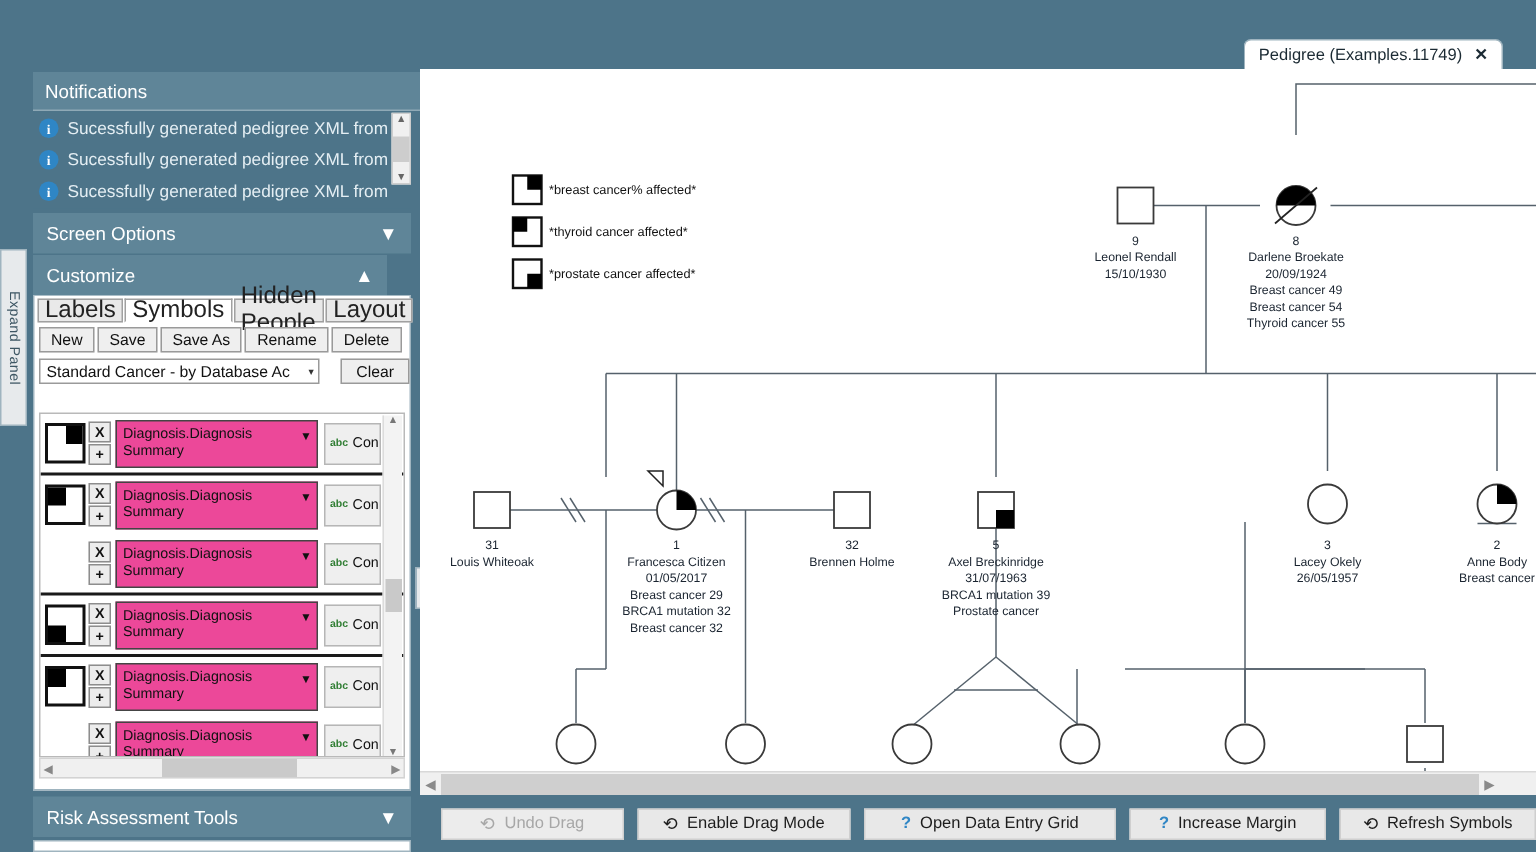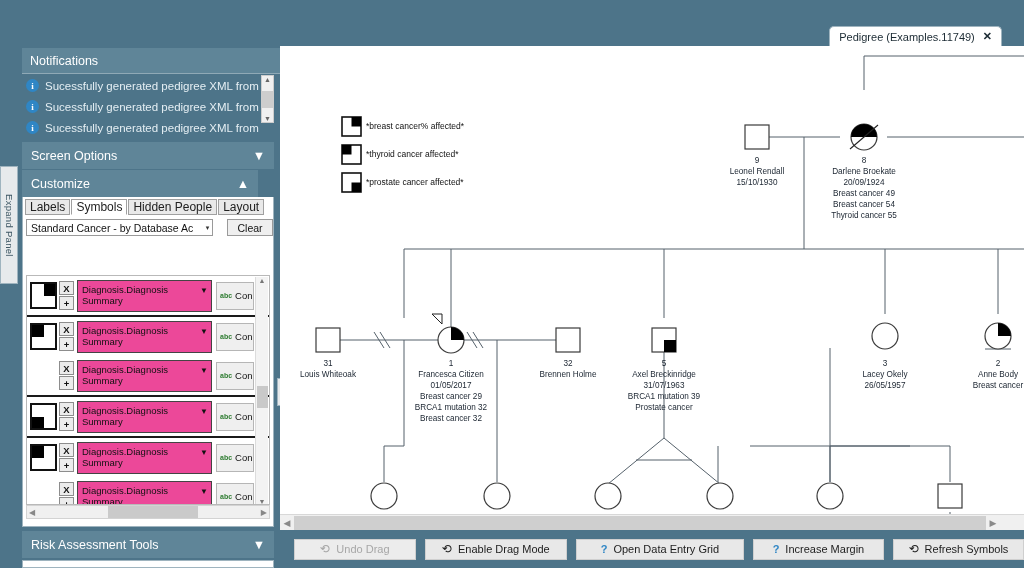--- a/index.html
+++ b/index.html
@@ -71,21 +71,21 @@
   .ph-inner {
     height:100%; display:flex; align-items:center; justify-content:space-between;
     padding:0 9px; color:#fff; font-size:12.5px;
   }
 
   
   #customize-body {
     position:absolute; left:22px; top:197px; width:252px; height:330px;
     background:#fff; border:1px solid #9fb4bf; border-top:none;
   }
-  #tabs { display:flex; height:16px; margin:2px 0 0 2px; font-size:12px; }
+  #tabs { display:flex; height:16px; margin:2px 0 0 2px; font-size:16px; }
   .tab {
     border:1px solid #a0a0a0; background:#e9e9e9; color:#222;
     padding:0 4px; display:flex; align-items:center; height:16px;
     margin-right:1px;
   }
   .tab.active { background:#fff; border-bottom-color:#fff; font-weight:normal; }
 
   #btnrow { display:flex; gap:2px; margin:3px 0 0 3px; }
   .sbtn {
     border:1px solid #9a9a9a; background:#efefef; font-size:10.5px;
@@ -269,20 +269,27 @@
           <span>Symbols</span>
         </div>
       <div class="tab">
           <span>Hidden People</span>
         </div>
       <div class="tab">
           <span>Layout</span>
         </div>
     </div>
 
+    <div id="btnrow">
+      <div class="sbtn">New</div>
+      <div class="sbtn">Save</div>
+      <div class="sbtn">Save As</div>
+      <div class="sbtn">Rename</div>
+      <div class="sbtn">Delete</div>
+    </div>
 
     <div id="selrow">
       <div id="preset">
         <span>Standard Cancer - by Database Ac</span>
         <span class="cv">▾</span>
       </div>
       <div class="sbtn" id="clear-btn">Clear</div>
     </div>
 
     <div id="symlist">

